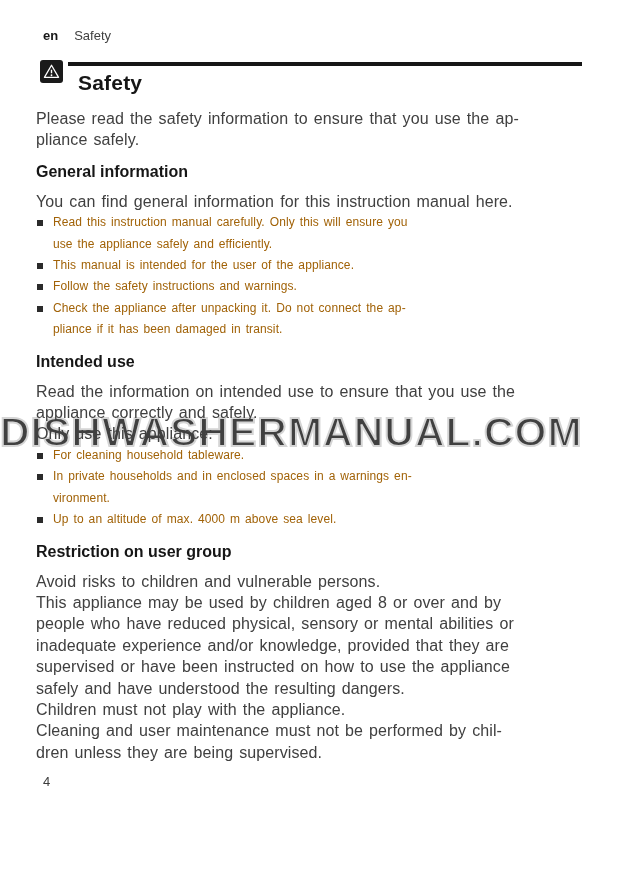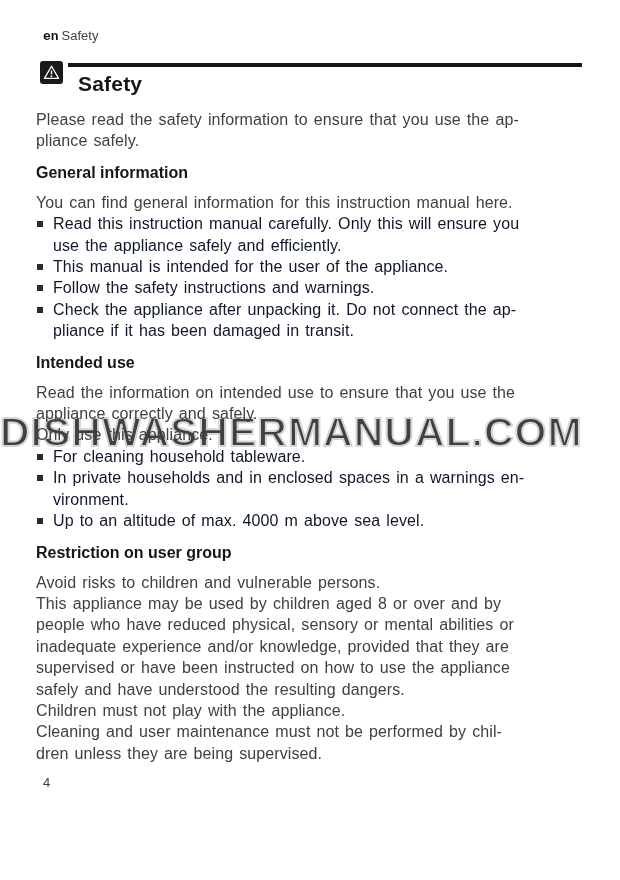--- a/index.html
+++ b/index.html
@@ -41,22 +41,21 @@
 
   .page-header {
     margin: 28px 10px 0 43px;
     font-size: 13px;
     line-height: 15px;
     color: #414141;
   }
   .page-header .lang {
     font-weight: 700;
     color: #161616;
-    margin-right: 3px;
-    font-family: Liberation Mono, monospace;
+    margin-right: 16px;
   }
 
   .title-row {
     display: flex;
     align-items: flex-start;
     margin: 17px 38px 0 40px;
   }
   .warning-box {
     flex: 0 0 auto;
     width: 23px;
@@ -107,25 +106,25 @@
   }
 
   ul.bullet-list {
     margin: 0 10px 0 36px;
     padding: 0;
     list-style: none;
   }
   ul.bullet-list li {
     position: relative;
     padding-left: 17px;
-    font-size: 16px;
+    font-size: 12px;
     line-height: 21.4px;
     letter-spacing: 0.1px;
     word-spacing: 1.5px;
-    color: #0f172a;
+    color: #a16207;
     white-space: pre-line;
   }
   ul.bullet-list li::before {
     content: "";
     position: absolute;
     left: 1px;
     top: 8px;
     width: 6px;
     height: 6px;
     background: #2b2b2b;

